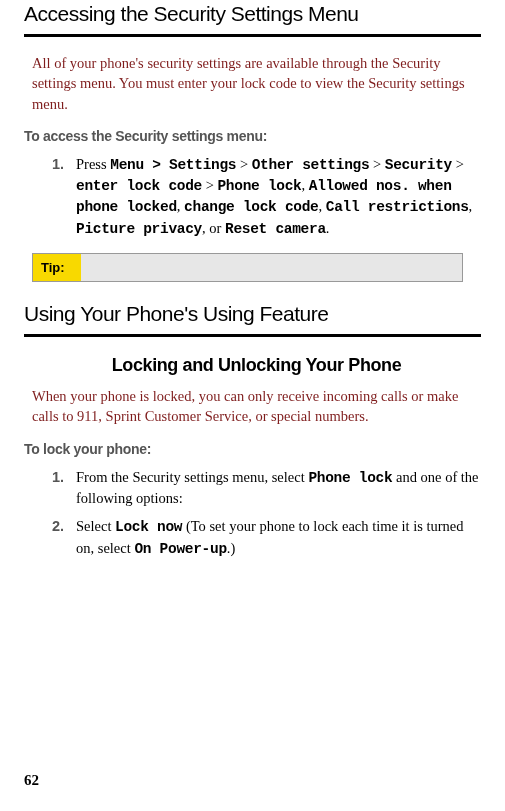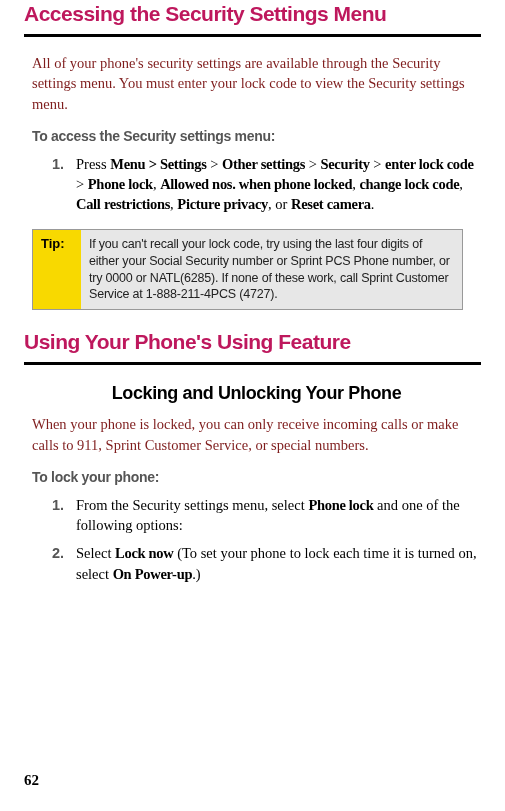--- a/index.html
+++ b/index.html
@@ -7,41 +7,41 @@
       width: 505px;
       height: 811px;
       font-family: Georgia, 'Times New Roman', serif;
       color: #000;
       background: #fff;
       position: relative;
       padding: 2px 24px 0 24px;
     }
     .heading1 {
       font-family: 'Trebuchet MS', 'Helvetica Neue', Arial, sans-serif;
-      font-weight: bold;
+      font-weight: normal;
       font-size: 21px;
-      color: #be185d;
+      color: #000000;
       letter-spacing: -0.5px;
       border-bottom: 3px solid #000;
       padding-bottom: 8px;
       margin-bottom: 16px;
     }
     .body-text {
       font-family: Georgia, 'Times New Roman', serif;
       font-size: 14.5px;
       line-height: 1.4;
       margin: 0 0 12px 8px;
       color: #7f1d1d;
     }
     .procedure-heading {
       font-family: 'Trebuchet MS', 'Helvetica Neue', Arial, sans-serif;
       font-weight: bold;
       font-size: 14px;
       color: #555;
-      margin: 14px 0 10px 8px;
+      margin: 14px 0 10px 0;
       letter-spacing: -0.3px;
     }
     .step-list {
       list-style: none;
       margin-left: 28px;
     }
     .step-item {
       display: flex;
       font-family: Georgia, 'Times New Roman', serif;
       font-size: 14.5px;
@@ -51,21 +51,21 @@
     .step-num {
       font-family: 'Trebuchet MS', Arial, sans-serif;
       font-weight: bold;
       color: #555;
       min-width: 24px;
     }
     .step-body {
       flex: 1;
     }
     .b {
-      font-family: Liberation Serif, serif;
+      font-family: Liberation Mono, monospace;
       font-weight: bold;
       letter-spacing: -0.3px;
     }
     .tip-box {
       display: flex;
       border: 1px solid #999;
       margin: 14px 18px 20px 8px;
       background: #e7e7e7;
     }
     .tip-label {
@@ -120,21 +120,20 @@
   <li class="step-item">
     <span class="step-num">1.</span>
     <span class="step-body">
       <span>Press </span><span class="b">Menu &gt; Settings</span><span> &gt; </span><span class="b">Other settings</span><span> &gt; </span><span class="b">Security</span><span> &gt; </span><span class="b">enter lock code</span><span> &gt; </span><span class="b">Phone lock</span><span>, </span><span class="b">Allowed nos. when phone locked</span><span>, </span><span class="b">change lock code</span><span>, </span><span class="b">Call restrictions</span><span>, </span><span class="b">Picture privacy</span><span>, or </span><span class="b">Reset camera</span><span>.</span>
     </span>
   </li>
 </ol>
 
 <div class="tip-box">
   <div class="tip-label">Tip:</div>
-  <div class="tip-text">If you can't recall your lock code, try using the last four digits of either your Social Security number or Sprint PCS Phone number, or try 0000 or NATL(6285). If none of these work, call Sprint Customer Service at 1-888-211-4PCS (4727).</div>
 </div>
 
 <h1 class="heading1">Using Your Phone's Using Feature</h1>
 
 <h2 class="heading2">Locking and Unlocking Your Phone</h2>
 
 <p class="body-text">When your phone is locked, you can only receive incoming calls or make calls to 911, Sprint Customer Service, or special numbers.</p>
 
 <p class="procedure-heading">To lock your phone:</p>
 

